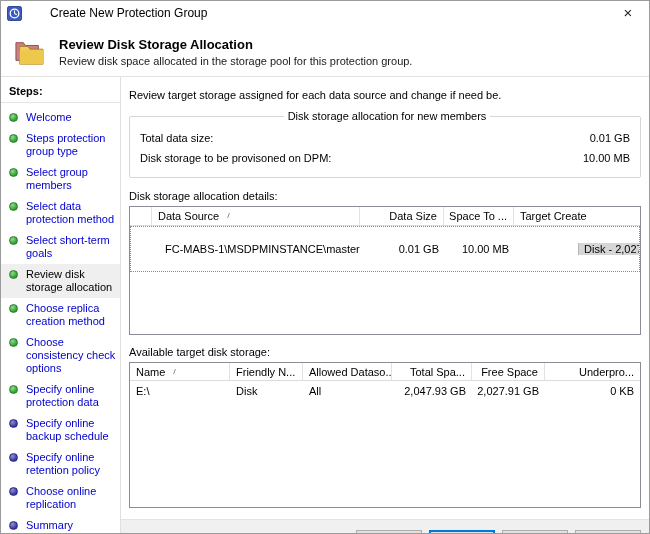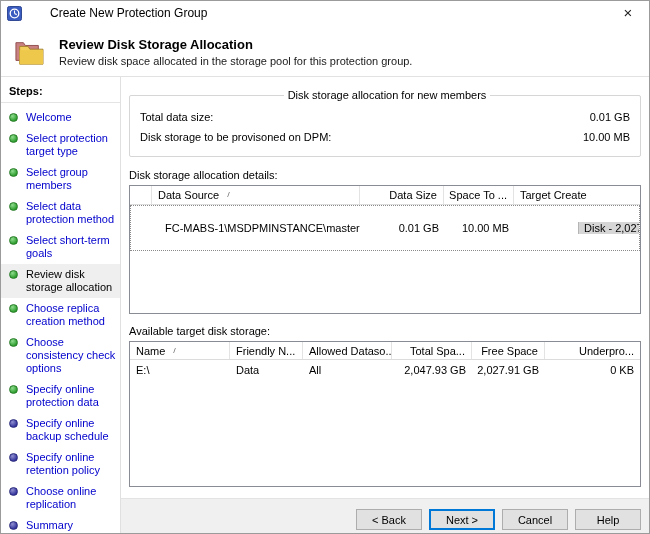--- a/index.html
+++ b/index.html
@@ -113,21 +113,21 @@
     <div class="sidebar">
       <div class="steps-heading">Steps:</div>
       <div class="steps-sep"></div>
 
       <div class="step">
           <span class="bullet green"></span>
           <a>Welcome</a>
         </div>
       <div class="step">
           <span class="bullet green"></span>
-          <a>Select protection target type</a>
+          <a>Steps protection group type</a>
         </div>
       <div class="step">
           <span class="bullet green"></span>
           <a>Select group members</a>
         </div>
       <div class="step">
           <span class="bullet green"></span>
           <a>Select data protection method</a>
         </div>
       <div class="step">
@@ -167,20 +167,21 @@
           <a>Summary</a>
         </div>
       <div class="step">
           <span class="bullet navy"></span>
           <a>Status</a>
         </div>
     </div>
 
     <div class="maincol">
       <div class="main">
+        <div class="intro">Review target storage assigned for each data source and change if need be.</div>
 
         <fieldset class="alloc">
           <legend>Disk storage allocation for new members</legend>
           <div class="kv">
             <span>Total data size:</span>
             <span>0.01 GB</span>
           </div>
           <div class="kv">
             <span>Disk storage to be provisoned on DPM:</span>
             <span>10.00 MB</span>
@@ -222,21 +223,21 @@
                 <span class="sortg">/</span>
               </div>
             <div class="th a1">Friendly N...</div>
             <div class="th a2">Allowed Dataso...</div>
             <div class="th a3 right">Total Spa...</div>
             <div class="th a4 right">Free Space</div>
             <div class="th a5 right">Underpro...</div>
           </div>
           <div class="trow">
             <div class="td a0">E:\</div>
-            <div class="td a1">Data</div>
+            <div class="td a1">Disk</div>
             <div class="td a2">All</div>
             <div class="td a3 right">2,047.93 GB</div>
             <div class="td a4 right">2,027.91 GB</div>
             <div class="td a5 right">0 KB</div>
           </div>
           <div class="tfill"></div>
         </div>
       </div>
 
       <div class="footer">

